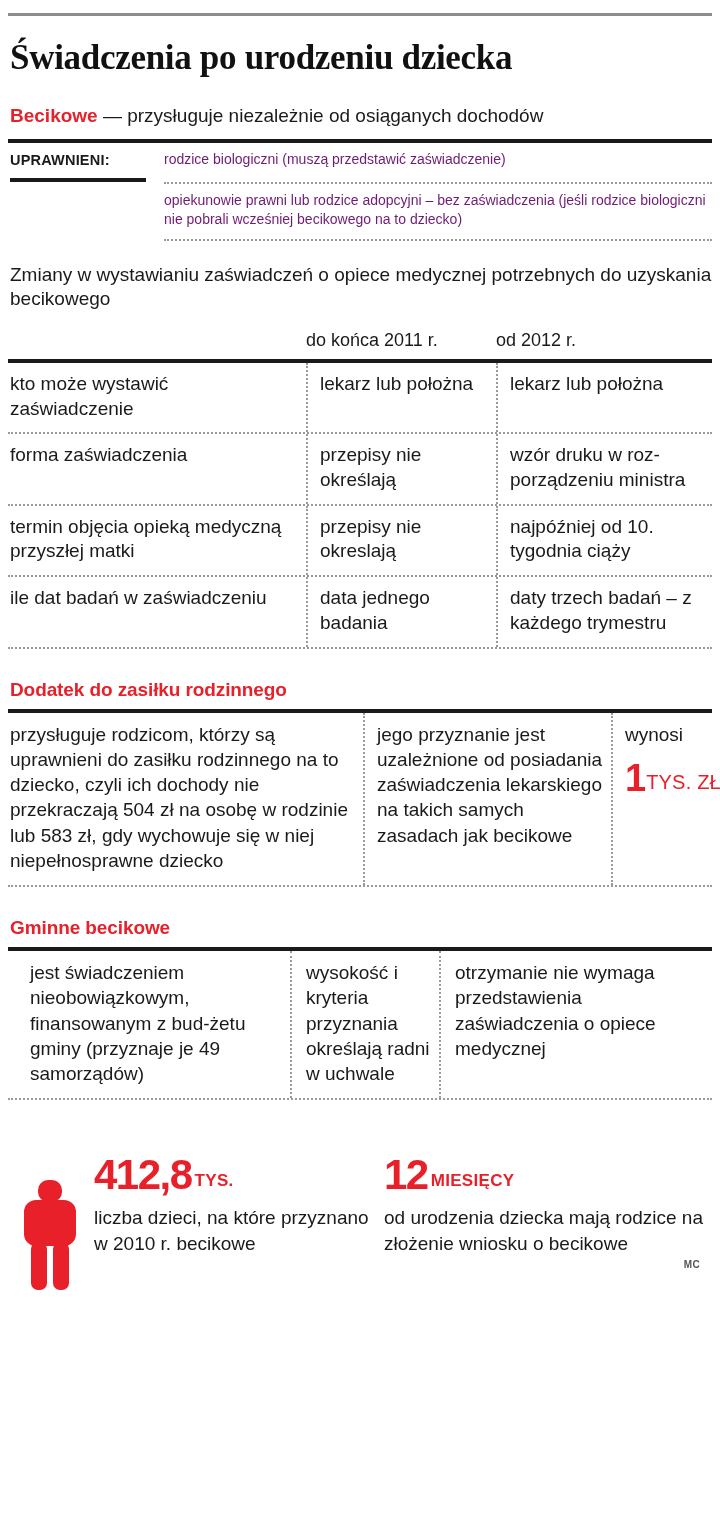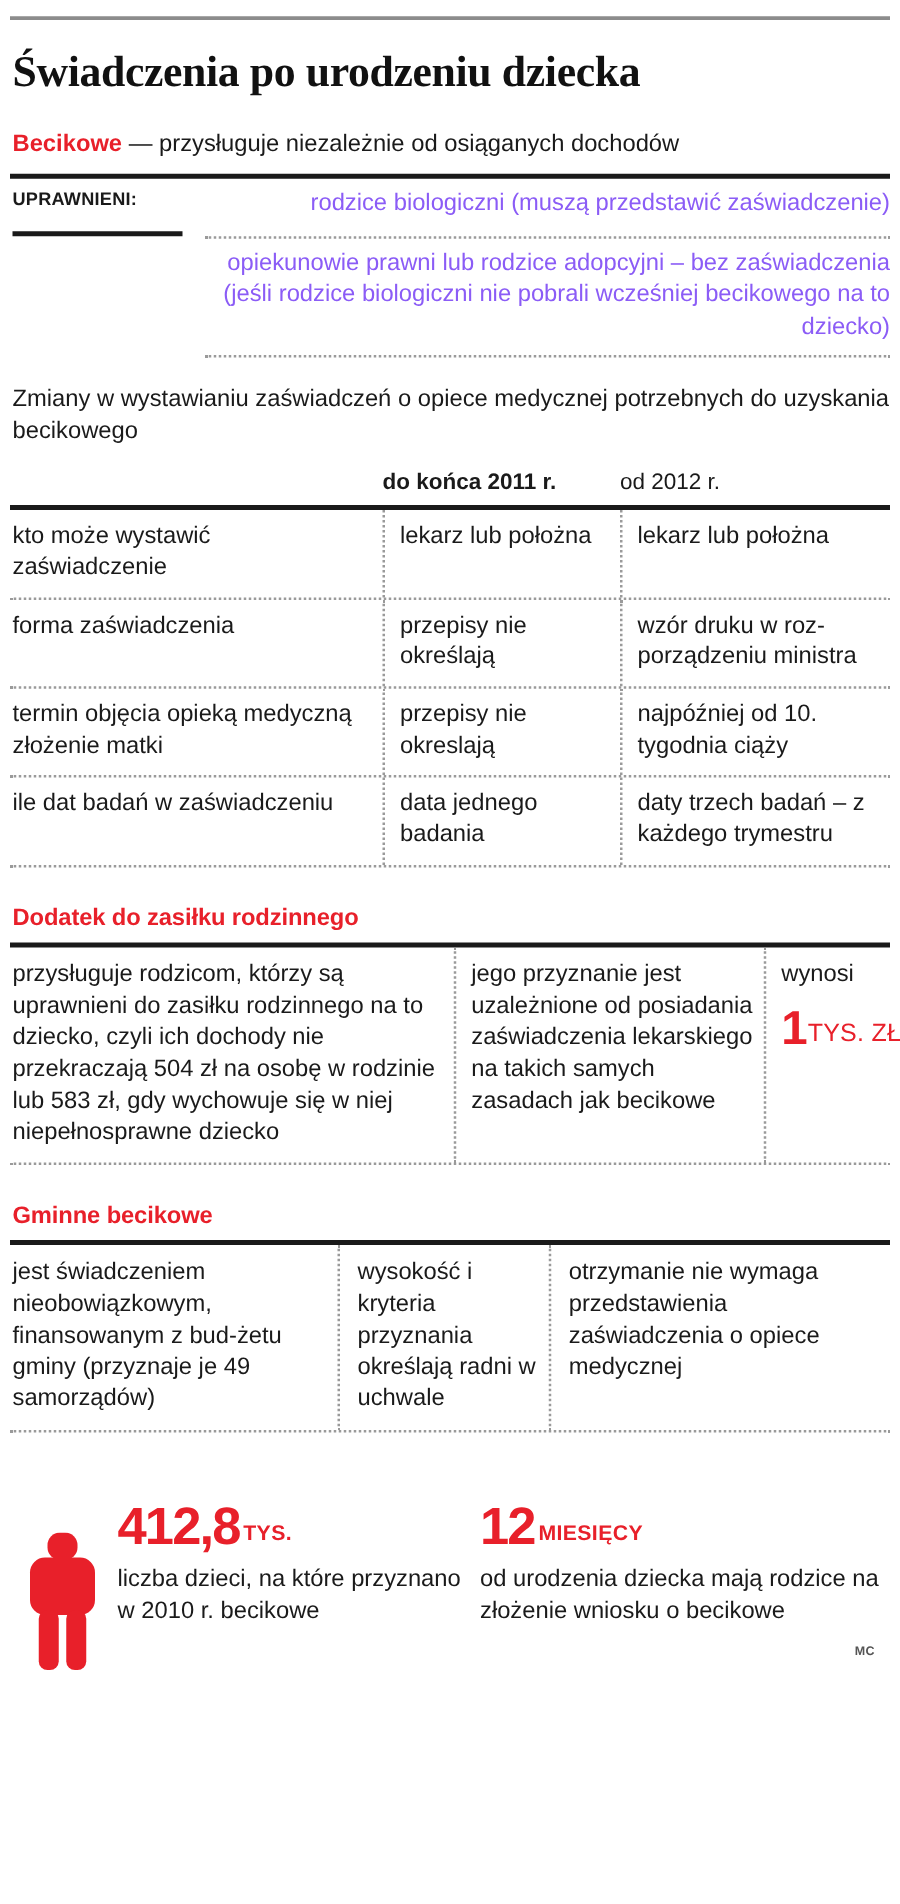--- a/index.html
+++ b/index.html
@@ -74,24 +74,23 @@
     font-weight: bold;
     letter-spacing: 0.2px;
     padding: 9px 0 0 2px;
     color: #1a1a1a;
   }
   .elig-text-col {
     flex: 1 1 auto;
     padding: 7px 0 10px 6px;
   }
   .elig-text {
-    font-size: 19px;
+    font-size: 14px;
     line-height: 1.33;
-    color: #8b5cf6;
-    text-align: right;
+    color: #701a75;
   }
   .elig-underline-short {
     height: 4px;
     background: #1a1a1a;
     width: 136px;
     margin-left: 2px;
   }
   .elig-dotted-wide {
     border-top: 2px dotted #9a9a9a;
     margin-left: 156px;
@@ -109,21 +108,21 @@
     color: #1a1a1a;
   }
 
   
   .cmp-head {
     display: flex;
     margin-top: 18px;
     padding-bottom: 8px;
   }
   .cmp-head .c0 { flex: 0 0 298px; }
-  .cmp-head .c1 { flex: 0 0 190px; font-weight: bold; }
+  .cmp-head .c1 { flex: 0 0 190px; }
   .cmp-head .c2 { flex: 1 1 auto; }
   .cmp-head .hlabel {
     font-size: 18px;
     color: #1a1a1a;
   }
 
   .cmp-table {
     border-top: 4px solid #1a1a1a;
   }
   .cmp-row {
@@ -195,21 +194,21 @@
     vertical-align: -2px;
   }
   .amount .unit {
     font-size: 20px;
     font-weight: normal;
     letter-spacing: 0.2px;
     margin-left: 1px;
   }
 
   
-  .gm-c0 { flex: 0 0 262px; }
+  .gm-c0 { flex: 0 0 262px; margin-left: 20px; }
   .gm-c1 {
     flex: 0 0 273px;
     border-left: 2px dotted #9a9a9a;
     padding-left: 14px;
   }
   .gm-c2 {
     flex: 1 1 auto;
     border-left: 2px dotted #9a9a9a;
     padding-left: 14px;
   }
@@ -254,21 +253,21 @@
   }
   .stat-desc {
     font-size: 19px;
     line-height: 1.32;
     color: #1a1a1a;
   }
 
   .credit {
     position: absolute;
     right: 12px;
-    bottom: 14px;
+    bottom: 24px;
     font-size: 10px;
     font-weight: bold;
     color: #555;
     letter-spacing: 0.3px;
   }
 </style>
 </head>
 <body>
 
 <div class="page">
@@ -327,21 +326,21 @@
       <div class="cmp-cell cmp-c0">kto może wystawić zaświadczenie</div>
       <div class="cmp-cell cmp-c1">lekarz lub położna</div>
       <div class="cmp-cell cmp-c2">lekarz lub położna</div>
     </div>
     <div class="cmp-row">
       <div class="cmp-cell cmp-c0">forma zaświadczenia</div>
       <div class="cmp-cell cmp-c1">przepisy nie określają</div>
       <div class="cmp-cell cmp-c2">wzór druku w roz-porządzeniu ministra</div>
     </div>
     <div class="cmp-row">
-      <div class="cmp-cell cmp-c0">termin objęcia opieką medyczną złożenie matki</div>
+      <div class="cmp-cell cmp-c0">termin objęcia opieką medyczną przyszłej matki</div>
       <div class="cmp-cell cmp-c1">przepisy nie okreslają</div>
       <div class="cmp-cell cmp-c2">najpóźniej od 10. tygodnia ciąży</div>
     </div>
     <div class="cmp-row">
       <div class="cmp-cell cmp-c0">ile dat badań w zaświadczeniu</div>
       <div class="cmp-cell cmp-c1">data jednego badania</div>
       <div class="cmp-cell cmp-c2">daty trzech badań – z każdego trymestru</div>
     </div>
   </div>
 

